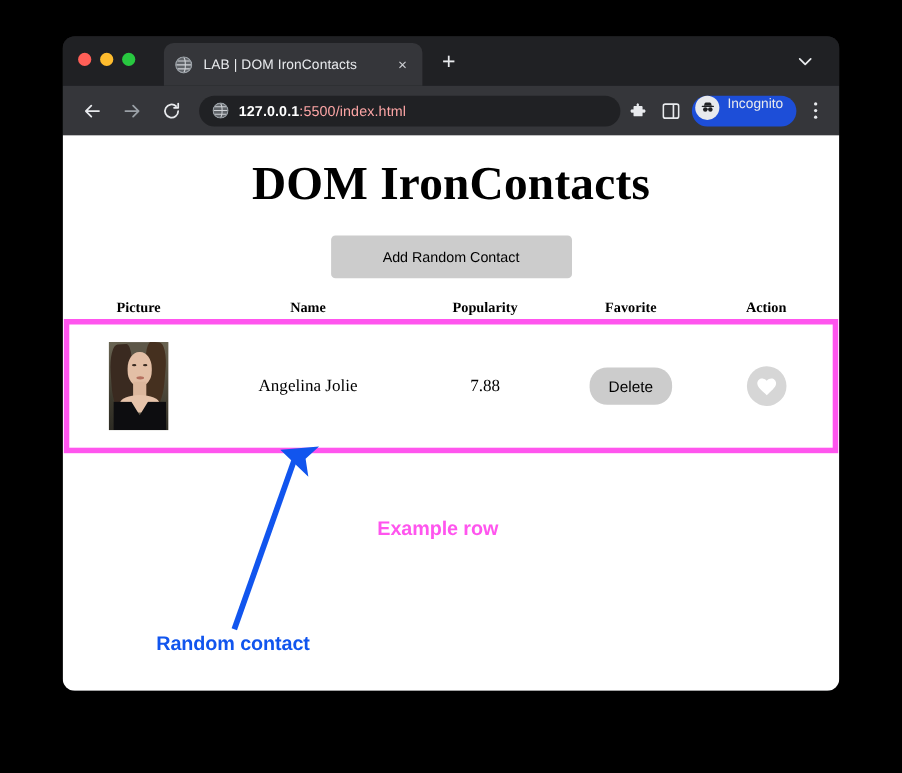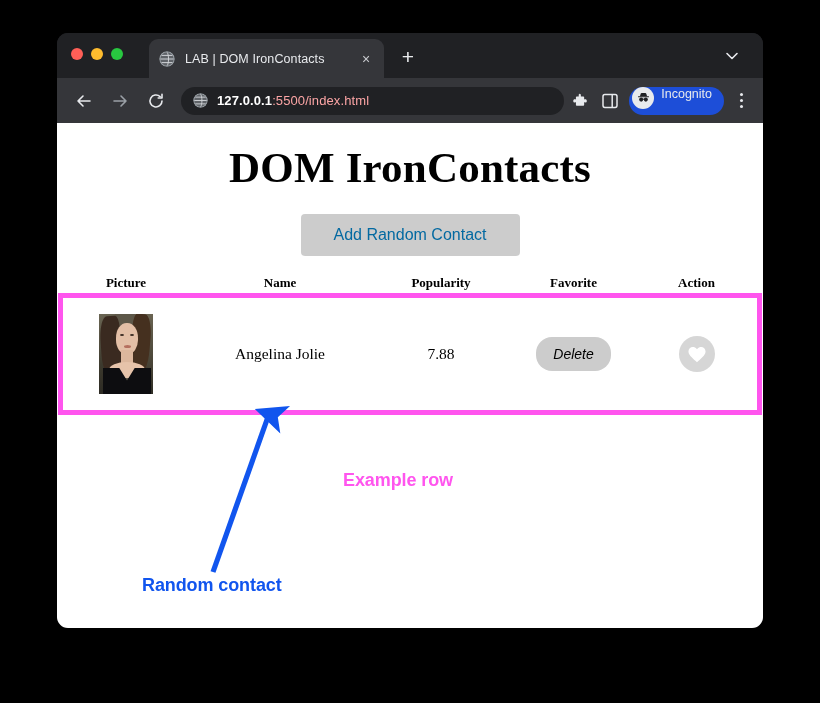--- a/index.html
+++ b/index.html
@@ -246,25 +246,25 @@
     letter-spacing: .2px;
   }
 
   .add-btn-wrap {
     text-align: center;
     margin-top: 22px;
   }
   .add-btn {
     display: inline-block;
     background: #cccccc;
-    color: #0369a1;
+    color: #000000;
     border: none;
     border-radius: 4px;
     font-family: "Liberation Sans", sans-serif;
-    font-size: 16px;
+    font-size: 13px;
     padding: 12px 30px;
     cursor: pointer;
     min-width: 219px;
     box-sizing: border-box;
   }
 
   
   .contacts-table {
     width: 644px;
     margin: 19px auto 0 auto;
@@ -332,21 +332,20 @@
 
   .delete-btn {
     background: #cccccc;
     color: #000000;
     border: none;
     border-radius: 16px;
     font-family: "Liberation Sans", sans-serif;
     font-size: 14px;
     padding: 9px 17px;
     cursor: pointer;
-    font-style: italic;
   }
 
   .fav-btn {
     width: 36px;
     height: 36px;
     border-radius: 50%;
     background: #d6d6d6;
     border: none;
     display: inline-flex;
     align-items: center;

